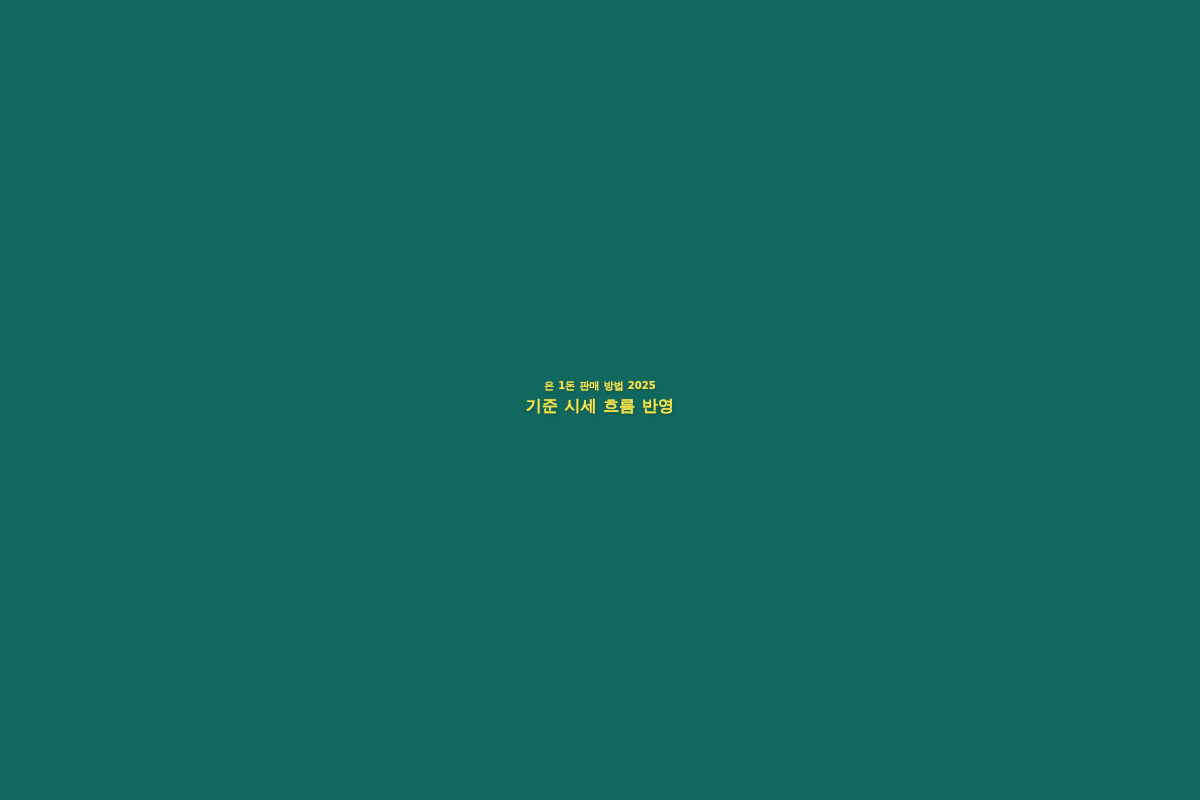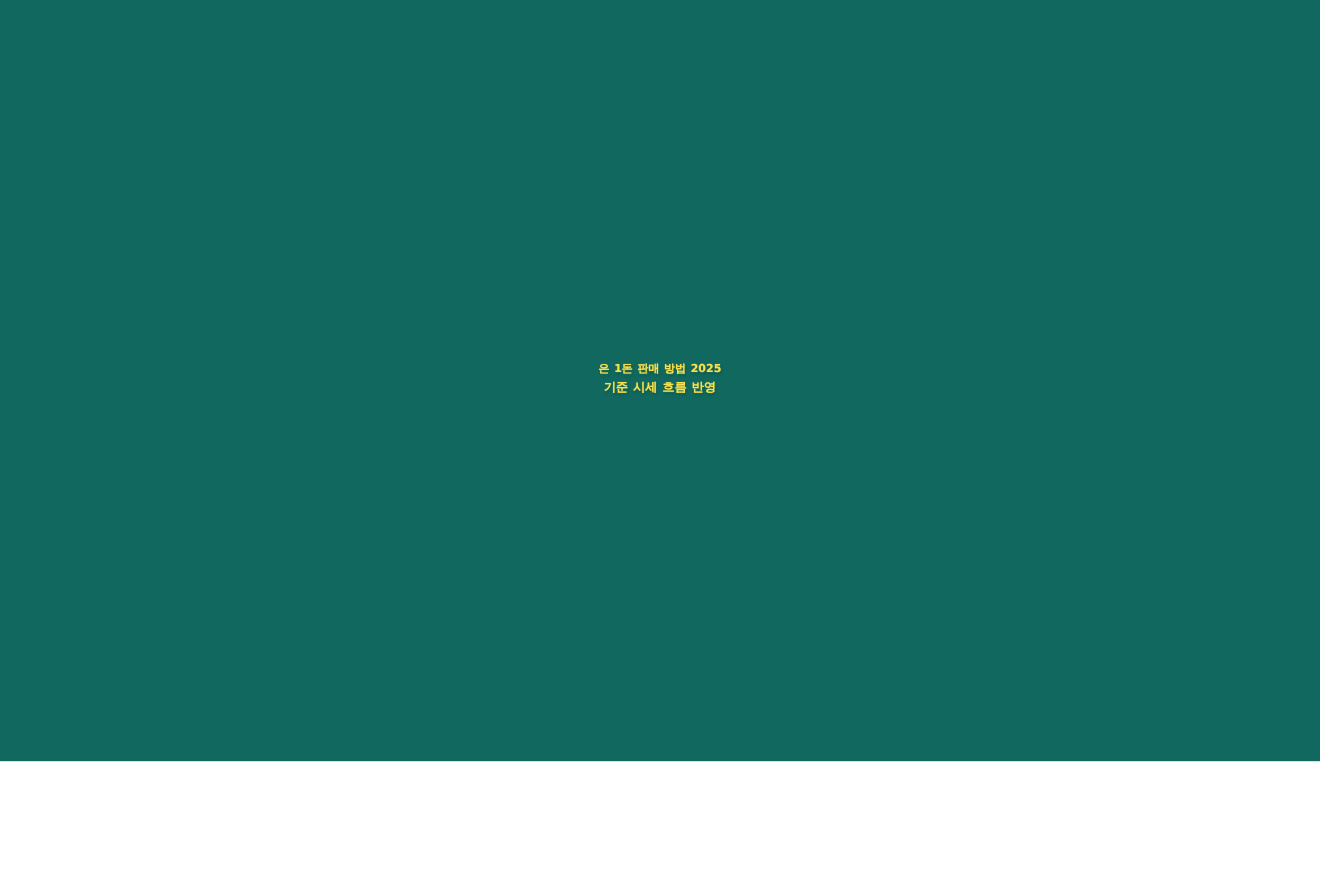--- a/index.html
+++ b/index.html
@@ -12,21 +12,21 @@
     width: 1200px;
     height: 800px;
     overflow: hidden;
     font-family: "DejaVu Sans", "Liberation Sans", sans-serif;
   }
 
   
   #thumbnail-banner {
     position: relative;
     width: 1200px;
-    height: 692px;
+    height: 800px;
     box-sizing: border-box;
     display: flex;
     align-items: center;
     justify-content: center;
     background-color: #10685f; 
   }
 
   
   .headline {
     display: block;
@@ -61,16 +61,16 @@
 </style>
 </head>
 <body>
 
 <div id="thumbnail-banner" style="background-color: rgb(16, 104, 95);">
 
   <div class="headline">
 
     <span class="headline-line" style="color: rgb(248, 224, 76); font-size: 10px;">은 1돈 판매 방법 2025</span>
 
-    <span class="headline-line" style="color: rgb(248, 224, 76); font-size: 11px;">기준 시세 흐름 반영</span>
+    <span class="headline-line" style="color: rgb(248, 224, 76); font-size: 16px;">기준 시세 흐름 반영</span>
 
   </div>
 </div>
 
 </body></html>

